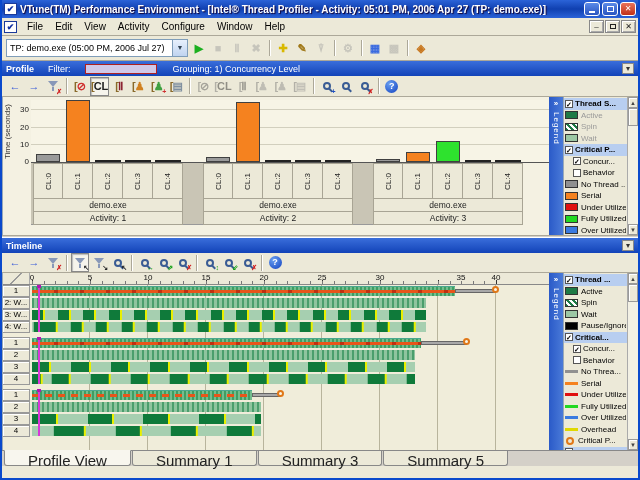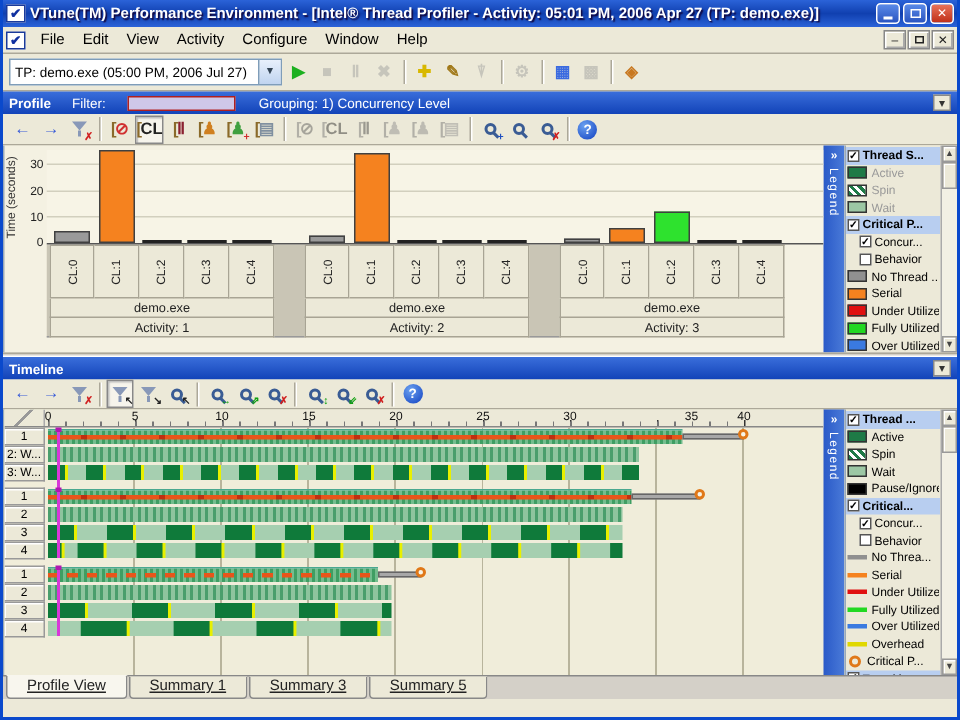--- a/index.html
+++ b/index.html
@@ -115,21 +115,21 @@
   .tbar { position:absolute; left:2px; top:1px; height:10px; }
   .tbar.mainrow { border-top:1px solid #4aa890; }
   .ostripe { position:absolute; left:0; top:3px; height:3px; }
   .gtail { position:absolute; top:4px; height:4px; background:#a8a8a8; border:1px solid #666; }
   .endc { position:absolute; top:1px; width:7px; height:7px; border:2px solid #e07818; border-radius:50%; background:#f7f4e6; z-index:4; }
   .gmarker { position:absolute; width:2px; background:#d838d8; z-index:5; top:1px; }
   .gmarker::before { content:""; position:absolute; top:-1px; left:-1px; width:4px; height:3px; background:#b018b0; }
 
   
   .tabbar { height:16px; background:#d4d0c8; border-top:1px solid #888; display:flex; align-items:flex-start; padding-left:2px; flex:0 0 auto; }
-  .tab { padding:1px 13px; font-size:10px; border:1px solid #888; border-top:none; background:#ece9d8; border-radius:0 0 3px 3px; margin-right:1px; color:#222; height:15px;text-decoration:underline; }
+  .tab { padding:1px 23px; font-size:15px; border:1px solid #888; border-top:none; background:#ece9d8; border-radius:0 0 3px 3px; margin-right:1px; color:#222; height:15px; }
   .tab.active { background:#f8f6ee; font-weight:normal; border-top:1px solid #f8f6ee; margin-top:-1px; height:16px; z-index:2; }
 
   
   .statusbar { height:12px; background:#ece9d8; border-top:1px solid #fff; display:flex; align-items:center; font-size:9px; flex:0 0 auto; }
   .sb-msg { flex:1; border:1px solid #aca899; border-right:none; height:12px; line-height:11px; padding-left:3px; box-shadow:1px 1px 1px #ccc inset; }
   .sb-box { width:52px; height:12px; border:1px solid #aca899; box-shadow:1px 1px 1px #ccc inset; margin-left:2px; }
   .sb-box.small { width:34px; }
   .grip { width:12px; height:12px; background:linear-gradient(135deg,transparent 50%,#aaa 50%,#aaa 58%,#fff 58%,#fff 66%,transparent 66%); }
 </style>
 </head>
@@ -582,20 +582,26 @@
               <div class="ttrack">
                 <div class="tbar" style="width: 394.4px; background: repeating-linear-gradient(90deg, rgb(74, 158, 108) 0px, rgb(74, 158, 108) 2px, rgb(142, 196, 158) 2px, rgb(142, 196, 158) 5px);"></div>
               </div>
             </div>
             <div class="trow">
               <div class="tlabel">3: W...</div>
               <div class="ttrack">
                 <div class="tbar" style="width: 394.4px; background: repeating-linear-gradient(90deg, rgb(15, 122, 58) 0px, rgb(15, 122, 58) 11.2288px, rgb(232, 240, 0) 11.2288px, rgb(232, 240, 0) 13.2288px, rgb(166, 207, 176) 13.2288px, rgb(166, 207, 176) 25.52px);"></div>
               </div>
             </div>
+            <div class="trow">
+              <div class="tlabel">4: W...</div>
+              <div class="ttrack">
+                <div class="tbar" style="width: 394.4px; background: repeating-linear-gradient(90deg, rgb(15, 122, 58) 0px, rgb(15, 122, 58) 11.2288px, rgb(232, 240, 0) 11.2288px, rgb(232, 240, 0) 13.2288px, rgb(166, 207, 176) 13.2288px, rgb(166, 207, 176) 25.52px) 12.76px 0px;"></div>
+              </div>
+            </div>
             <div class="gmarker" style="left: 34.8px; height: 46px;"></div>
           </div>
           <div class="tgroup">
             <div class="trow">
               <div class="tlabel">1</div>
               <div class="ttrack">
                 <div class="tbar mainrow" style="width: 388.6px; background: repeating-linear-gradient(90deg, rgb(63, 158, 99) 0px, rgb(63, 158, 99) 2px, rgb(116, 189, 142) 2px, rgb(116, 189, 142) 4px);">
                   <div class="ostripe" style="width: 100%; background: repeating-linear-gradient(90deg, rgb(232, 85, 26) 0px, rgb(232, 85, 26) 22px, rgb(192, 48, 16) 22px, rgb(192, 48, 16) 26px);"></div>
                 </div>
                 <div class="gtail" style="left: 390.6px; width: 46.4px;"></div>

